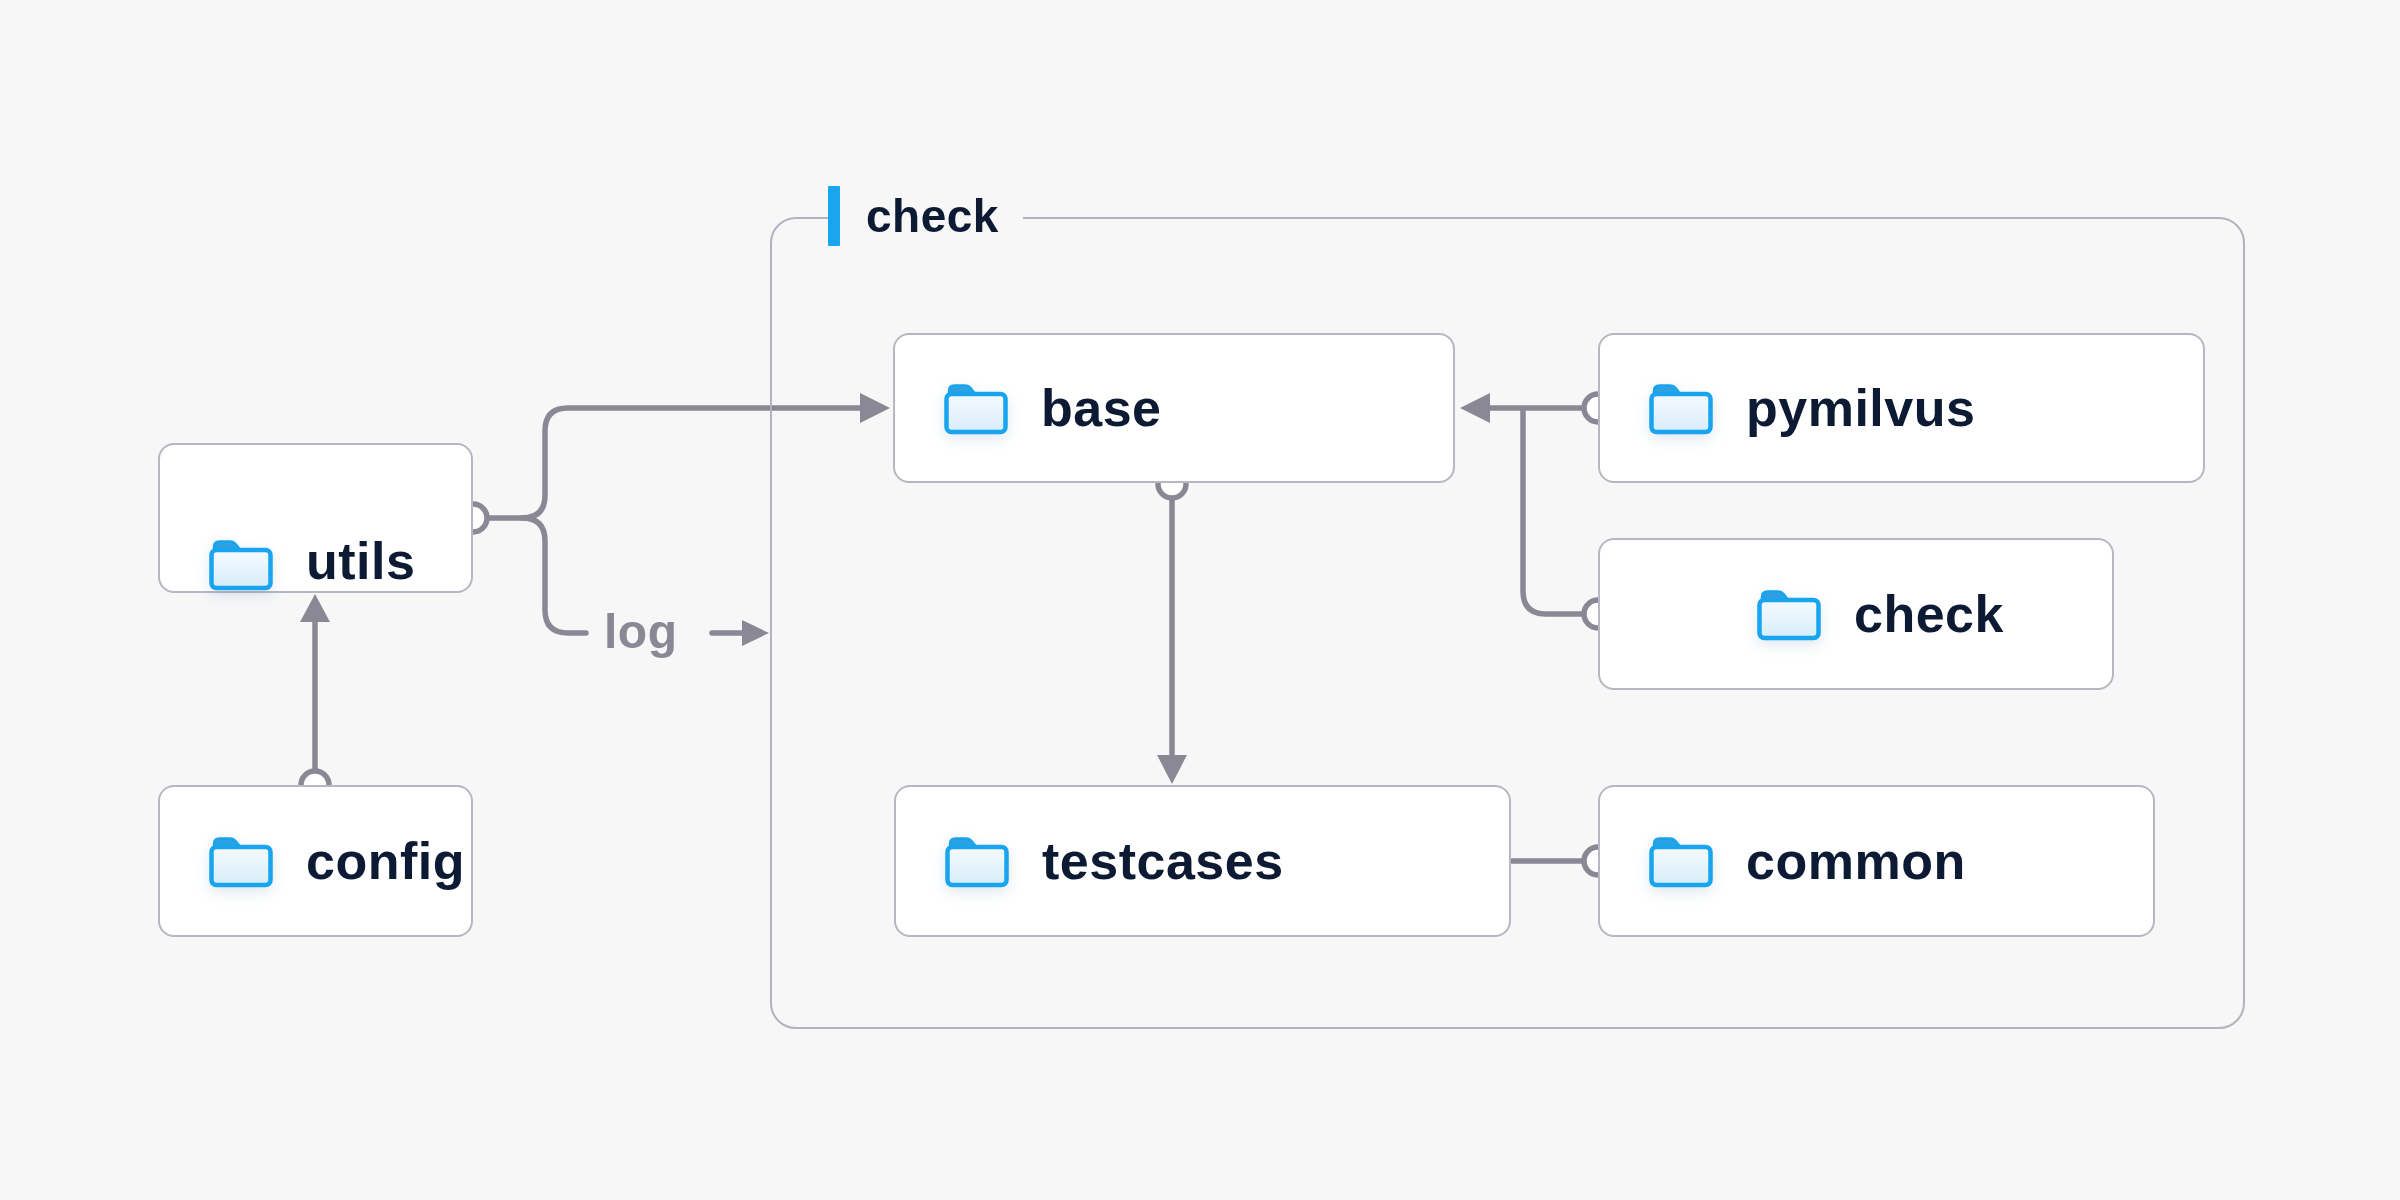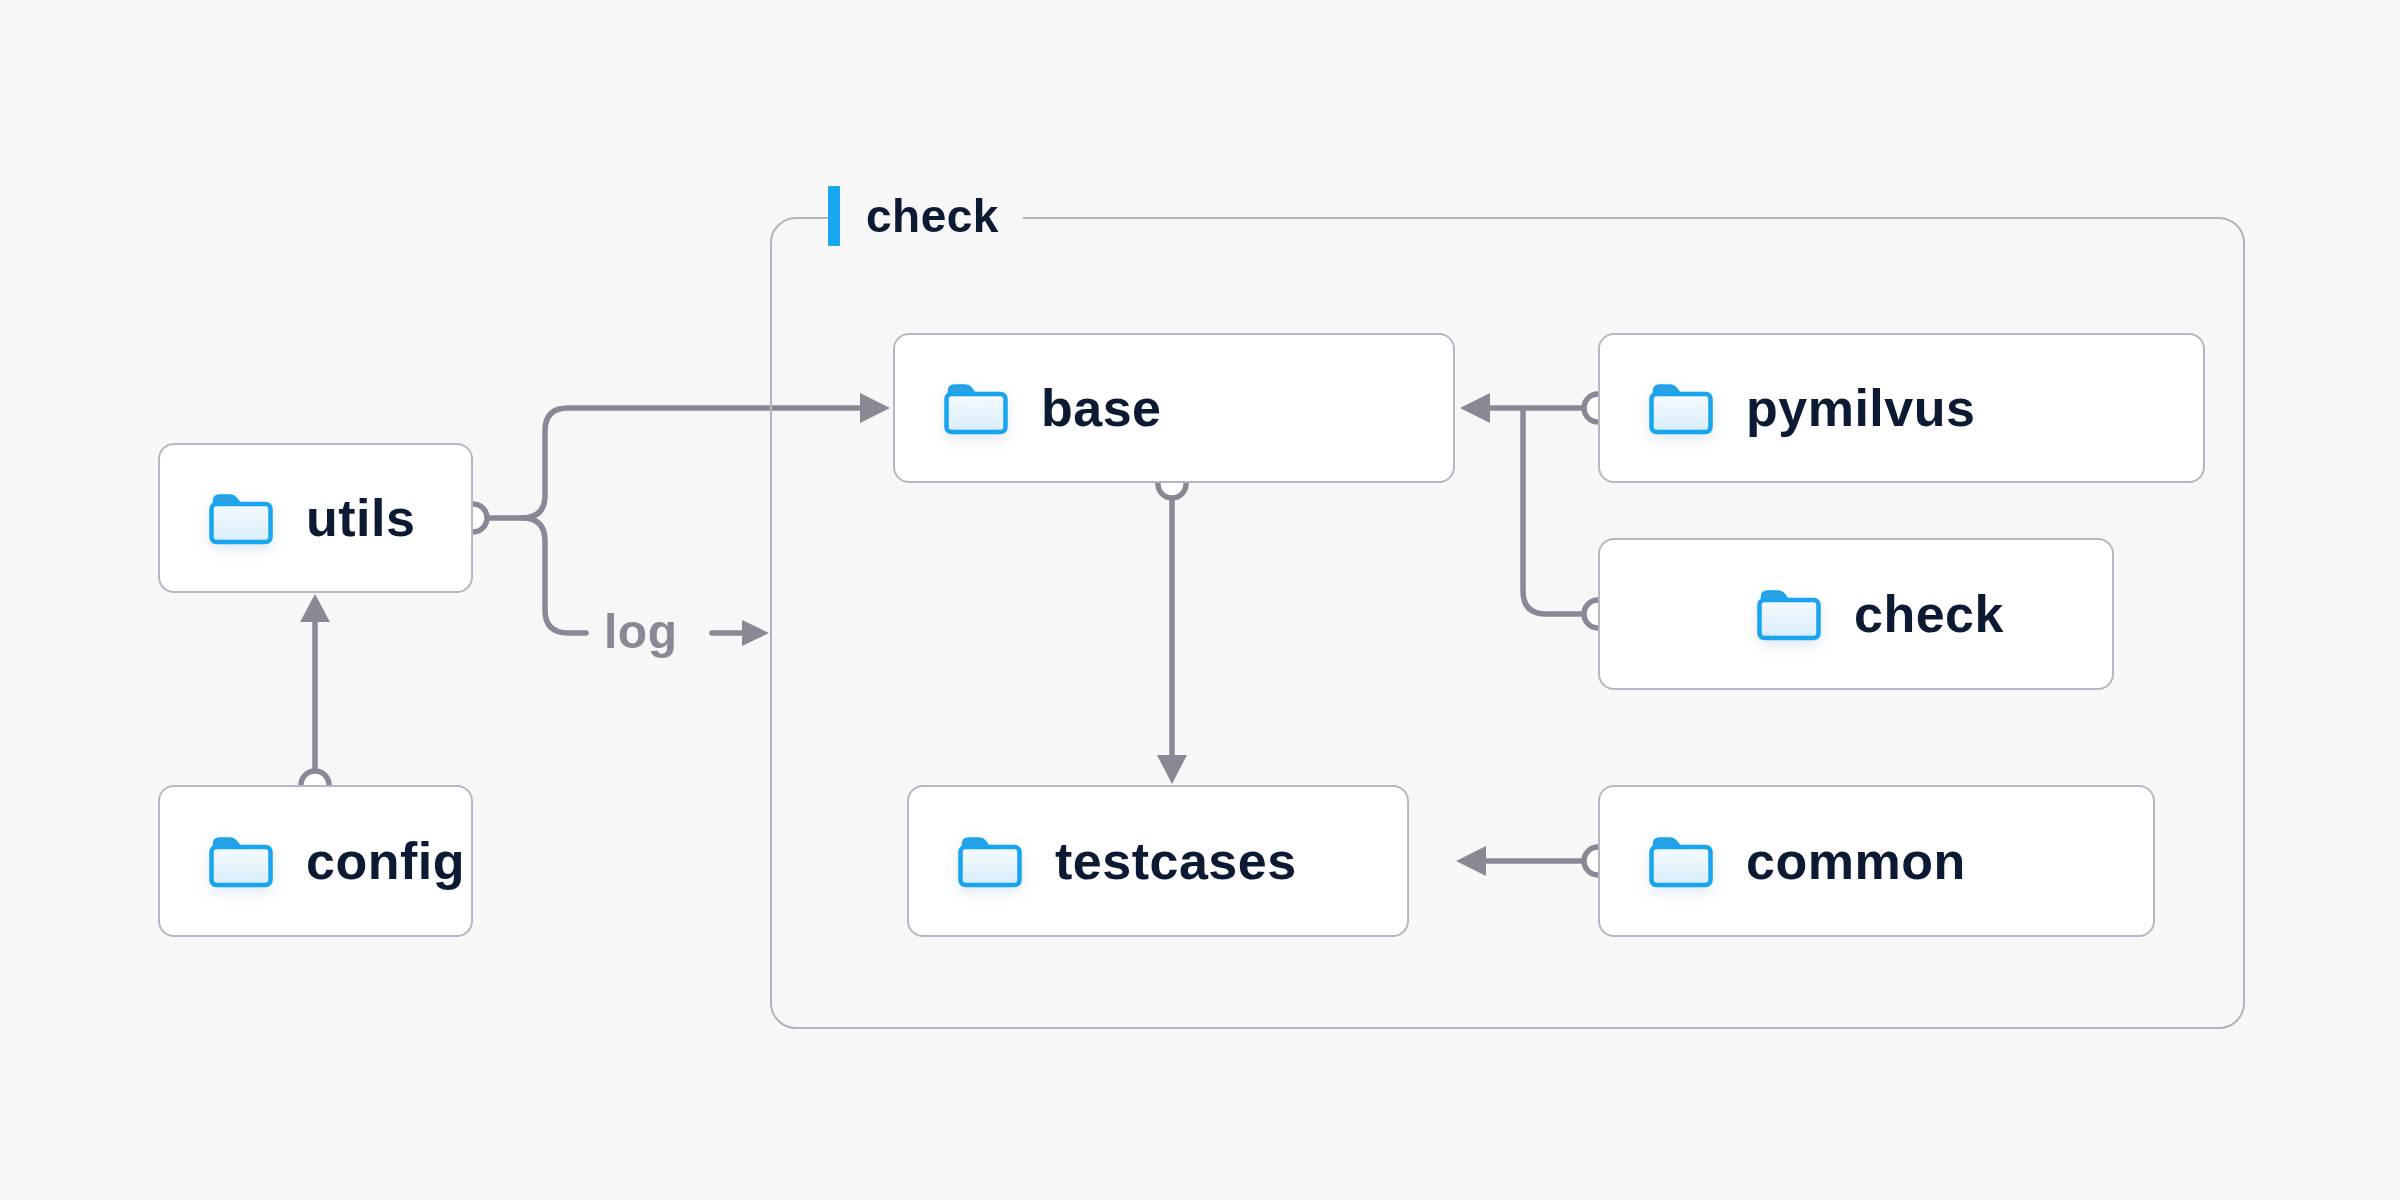--- a/index.html
+++ b/index.html
@@ -71,26 +71,26 @@
     font-weight: 700;
     color: #0d1a33;
     letter-spacing: 0.5px;
   }
   .folder {
     width: 66px;
     height: 54px;
     flex: 0 0 auto;
     filter: drop-shadow(0 5px 7px rgba(40,90,140,0.14));
   }
-  #node-utils     { left: 158px;  top: 443px; width: 315px; height: 150px; }
+  #node-utils     { left: 158px;  top: 443px; width: 315px; height: 150px; align-items: flex-end; }
   #node-config    { left: 158px;  top: 785px; width: 315px; height: 152px; }
   #node-base      { left: 893px;  top: 333px; width: 562px; height: 150px; }
   #node-pymilvus  { left: 1598px; top: 333px; width: 607px; height: 150px; }
   #node-check     { left: 1598px; top: 538px; width: 516px; height: 152px; justify-content: center; }
-  #node-testcases { left: 894px;  top: 785px; width: 502px; height: 152px; margin-left: 13px; }
+  #node-testcases { left: 894px;  top: 785px; width: 617px; height: 152px; }
   #node-common    { left: 1598px; top: 785px; width: 557px; height: 152px; }
   .edge-text {
     position: absolute;
     left: 604px; top: 606px;
     font-size: 48px;
     font-weight: 600;
     color: #8a8894;
     letter-spacing: 0.5px;
     line-height: 52px;
     z-index: 2;

